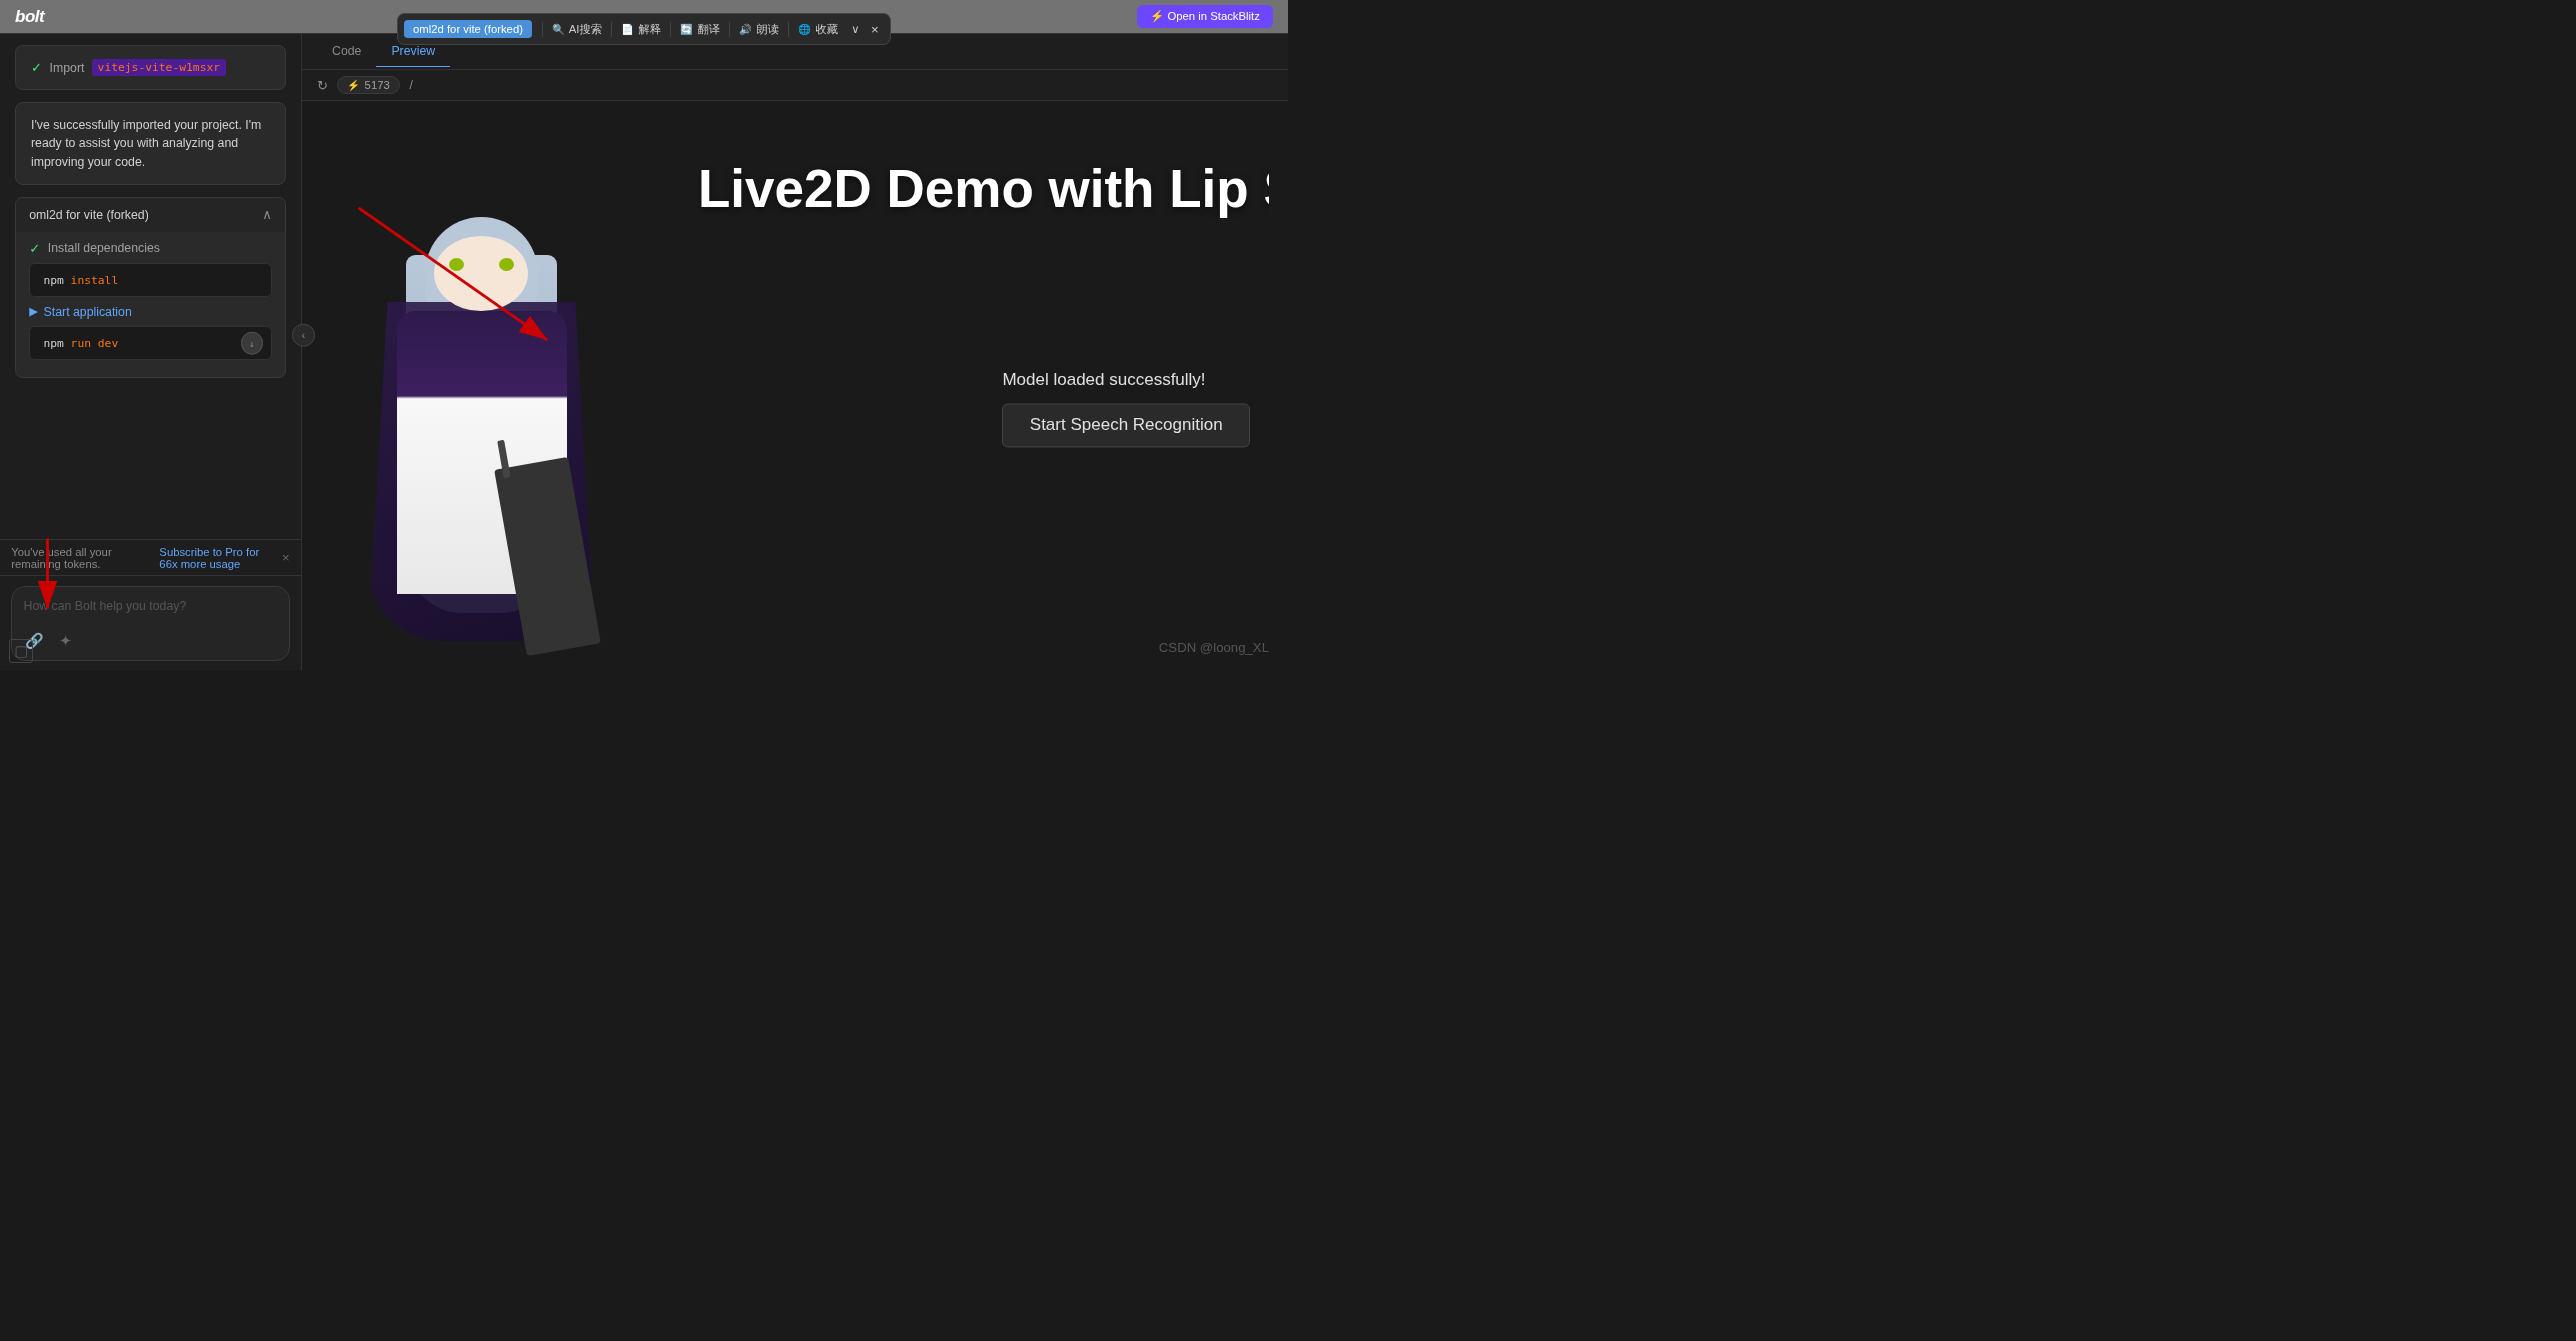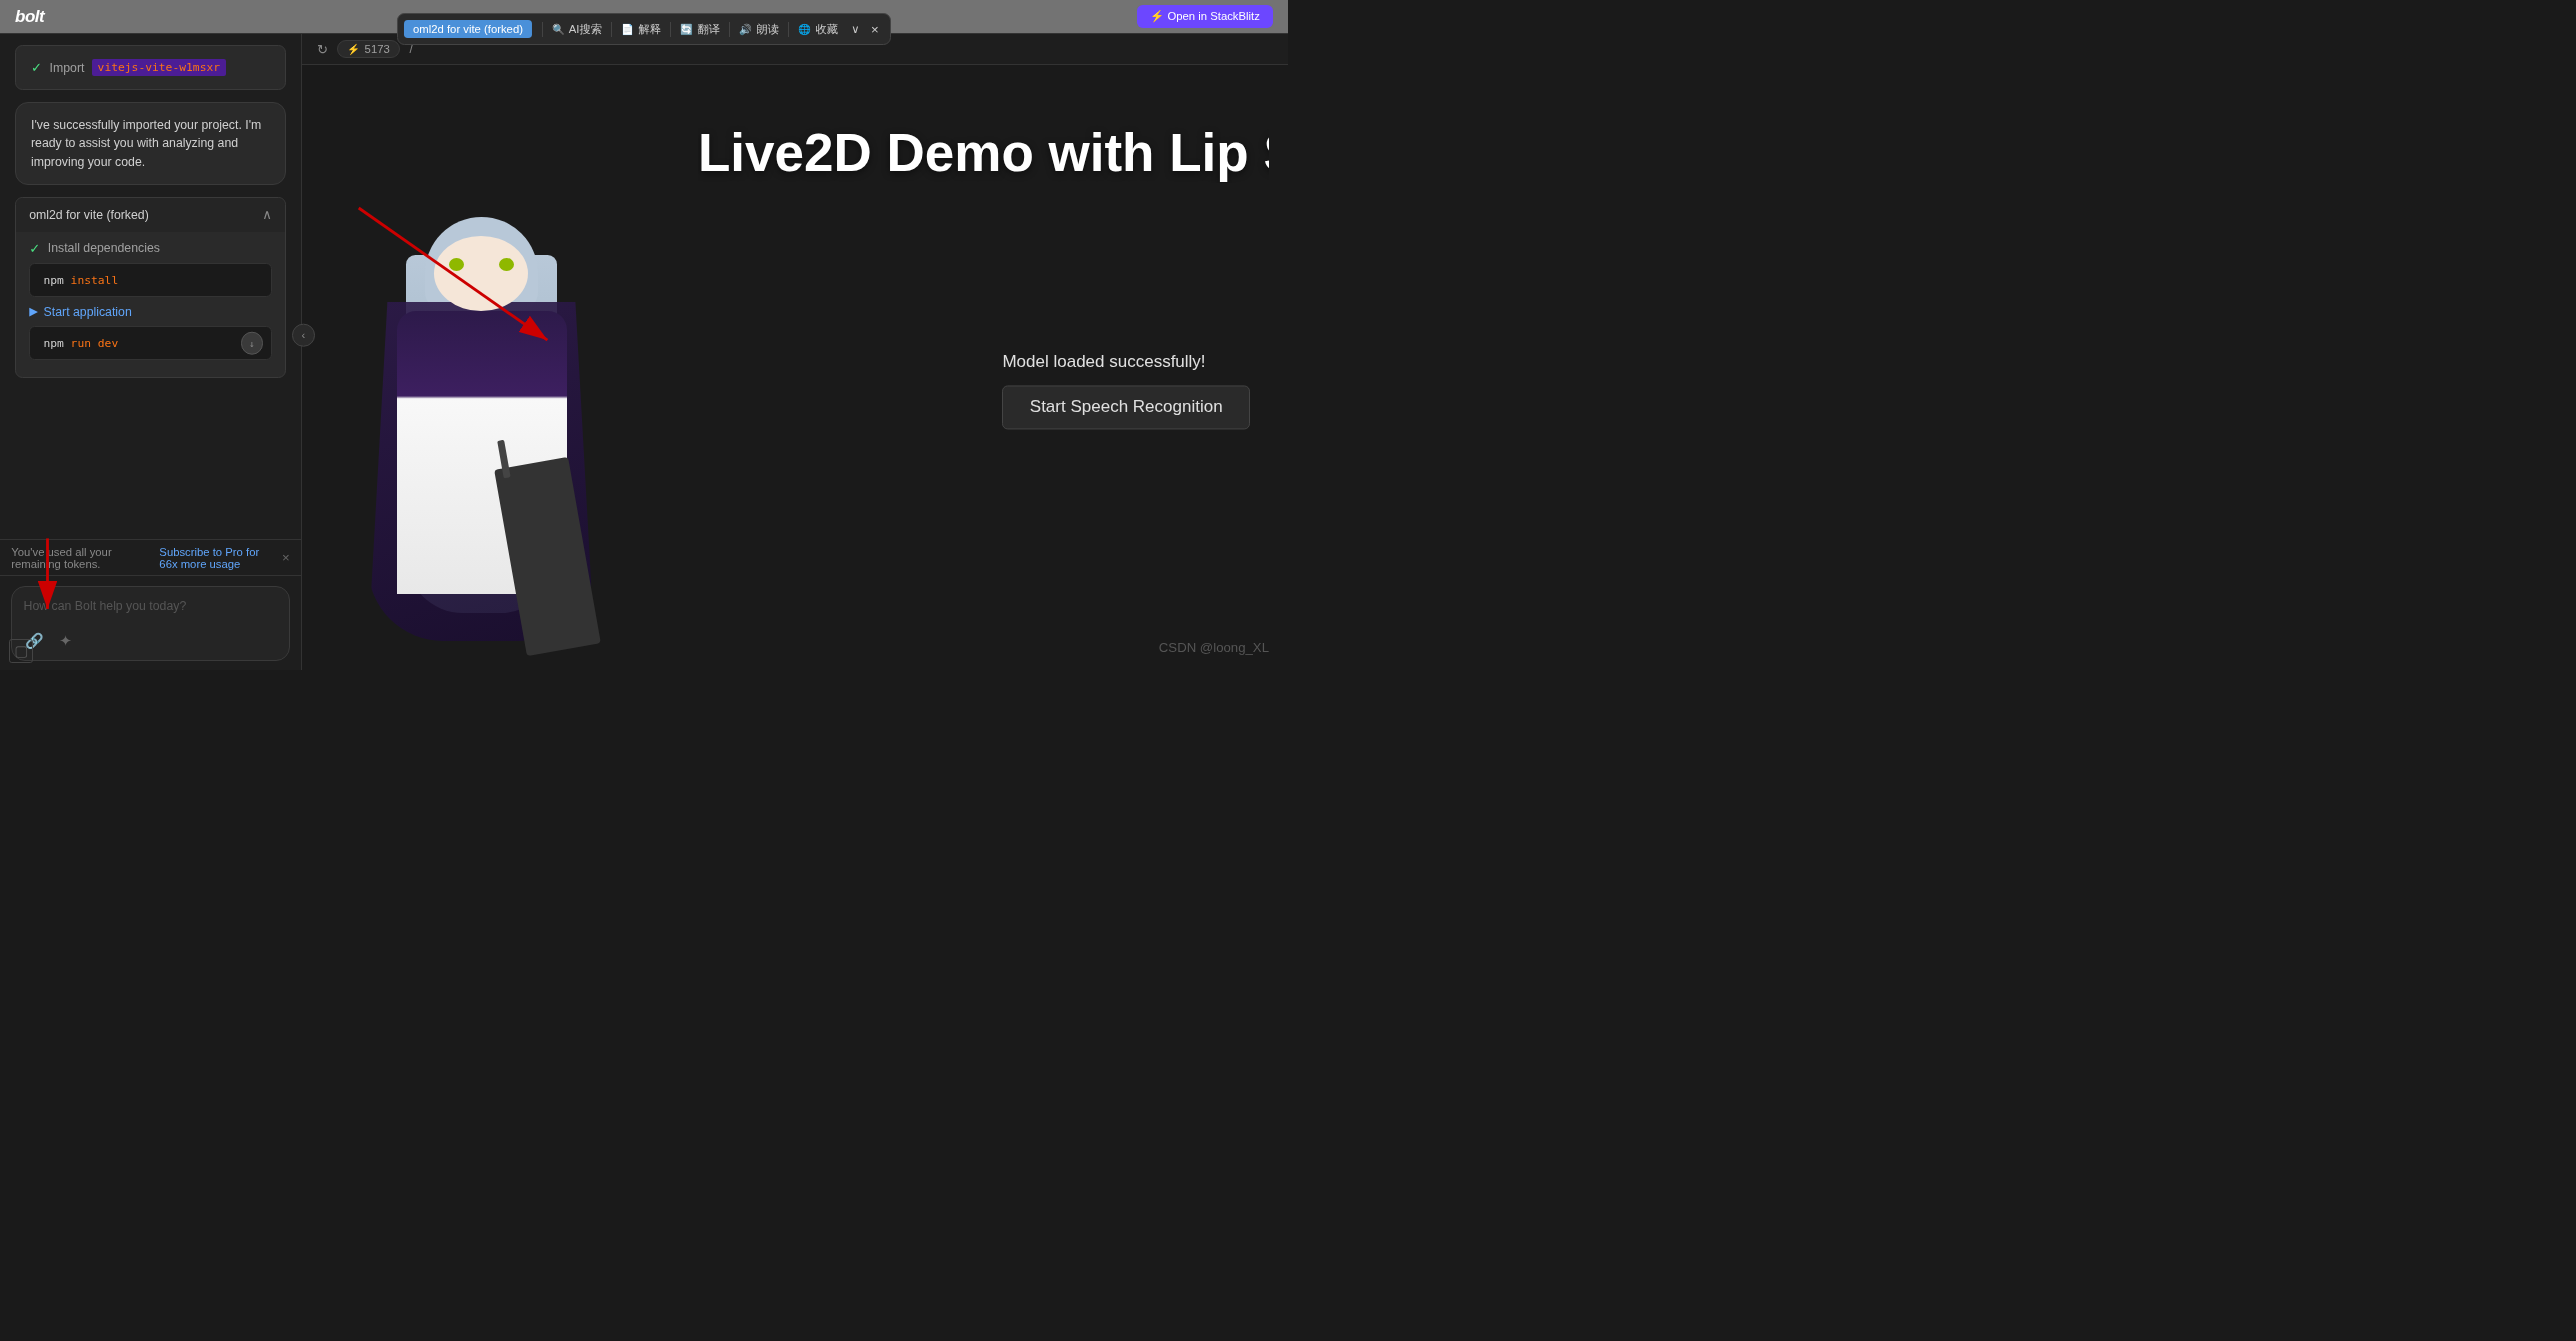--- a/index.html
+++ b/index.html
@@ -153,21 +153,21 @@
       font-family: monospace;
       font-size: 11.3px;
       padding: 1.9px 5.7px;
       border-radius: 2px;
     }
 
     
     .message-card {
       background: #2a2a2a;
       border: 0.9px solid #3a3a3a;
-      border-radius: 13px;
+      border-radius: 8px;
       padding: 13.2px 15px;
       margin-bottom: 11.3px;
     }
     .message-text {
       color: #d0d0d0;
       font-size: 12.3px;
       line-height: 1.5;
     }
 
     
@@ -689,20 +689,24 @@
       </div>
     </div>
 
     <div class="bottom-left-icon">▢</div>
   </div>
 
   <div class="collapse-btn">‹</div>
 
   <div class="right-panel">
 
+    <div class="right-tabs">
+      <div class="right-tab">Code</div>
+      <div class="right-tab active">Preview</div>
+    </div>
 
     <div class="url-bar">
       <span class="url-refresh-btn">↻</span>
       <div class="url-port-badge">
         <span class="url-port-icon">⚡</span>
         <span>5173</span>
       </div>
       <span class="url-slash">/</span>
     </div>
 

